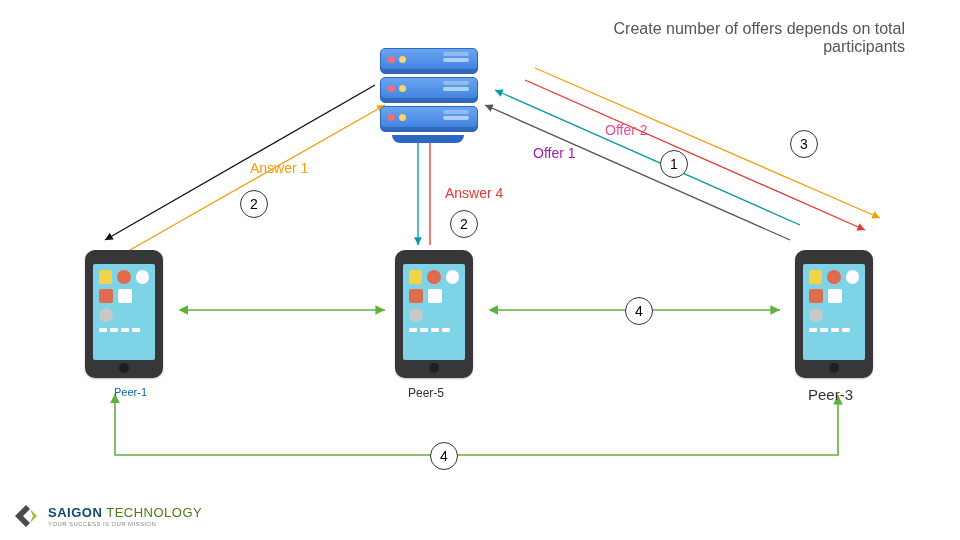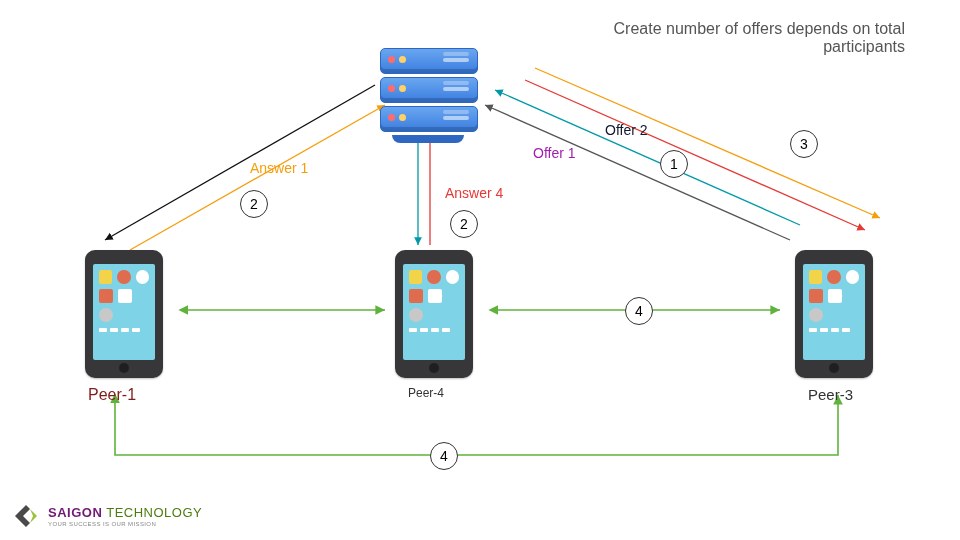--- a/index.html
+++ b/index.html
@@ -24,21 +24,21 @@
 .server .unit{width:96px;height:24px;background:linear-gradient(#6aa6ef,#3a7de0);border:1px solid #2e67c1;border-radius:5px;margin-bottom:3px;position:relative;box-shadow:inset 0 -4px 0 rgba(0,0,0,.18)}
 .server .unit:before{content:"";position:absolute;left:7px;top:7px;width:7px;height:7px;background:#ff6b6b;border-radius:50%;box-shadow:11px 0 0 #ffd166}
 .server .unit:after{content:"";position:absolute;right:8px;top:9px;width:26px;height:4px;background:rgba(255,255,255,.55);border-radius:2px;box-shadow:0 -6px 0 rgba(255,255,255,.3)}
 .server .foot{width:72px;height:8px;background:#2e67c1;border-radius:0 0 8px 8px;margin:0 auto}
 
 
 .logo{position:absolute;left:12px;bottom:10px;display:flex;align-items:center;gap:8px}
 .logo-mark{width:28px;height:28px;position:relative}
 .logo-mark svg{width:28px;height:28px}
 .logo-text{font-size:13px;letter-spacing:.5px}
-.logo-text b{color:#701a75;font-weight:700}
+.logo-text b{color:#0c4a6e;font-weight:700}
 .logo-text em{color:#4d7c0f;font-style:normal;font-weight:400}
 .logo-sub{font-size:6px;color:#888;letter-spacing:.4px;display:block;margin-top:1px}
 </style>
 </head>
 <body>
 <div class="canvas">
 
 <svg class="arrows">
   <defs>
     <marker id="ah-black" markerWidth="8" markerHeight="8" refX="6" refY="3" orient="auto">
@@ -157,30 +157,30 @@
     <div class="bar">
           <span></span>
           <span></span>
           <span></span>
           <span></span>
         </div>
   </div>
   <div class="btn"></div>
 </div>
 
-<div class="label" style="left:88px;top:386px;font-size:16px;color:#7f1d1d">Peer-1</div>
-<div class="label" style="left:408px;top:386px;font-size:12px;color:#333">Peer-4</div>
+<div class="label" style="left:114px;top:386px;font-size:11px;color:#0369a1">Peer-1</div>
+<div class="label" style="left:408px;top:386px;font-size:12px;color:#333">Peer-5</div>
 <div class="label" style="left:808px;top:386px;font-size:15px;color:#333">Peer-3</div>
 
 <div class="caption" style="left:545px;top:20px">Create number of offers depends on total participants</div>
 
 <div class="label" style="left:250px;top:160px;color:#f59e0b">Answer 1</div>
 <div class="label" style="left:445px;top:185px;color:#e53935">Answer 4</div>
 <div class="label" style="left:533px;top:145px;color:#a21caf">Offer 1</div>
-<div class="label" style="left:605px;top:122px;color:#0f172a">Offer 2</div>
+<div class="label" style="left:605px;top:122px;color:#ec4899">Offer 2</div>
 
 <div class="step" style="left:660px;top:150px">1</div>
 <div class="step" style="left:240px;top:190px">2</div>
 <div class="step" style="left:450px;top:210px">2</div>
 <div class="step" style="left:790px;top:130px">3</div>
 <div class="step" style="left:625px;top:297px">4</div>
 <div class="step" style="left:430px;top:442px">4</div>
 
 <div class="logo">
   <div class="logo-mark">

